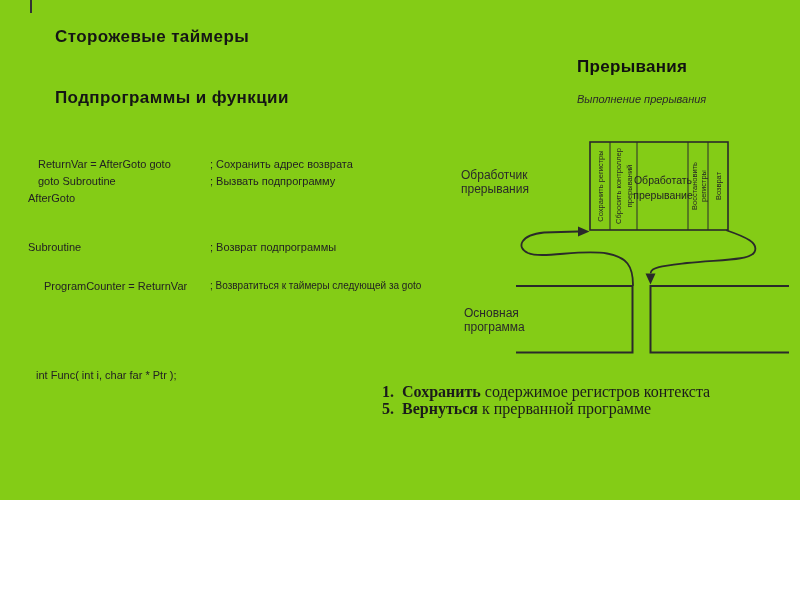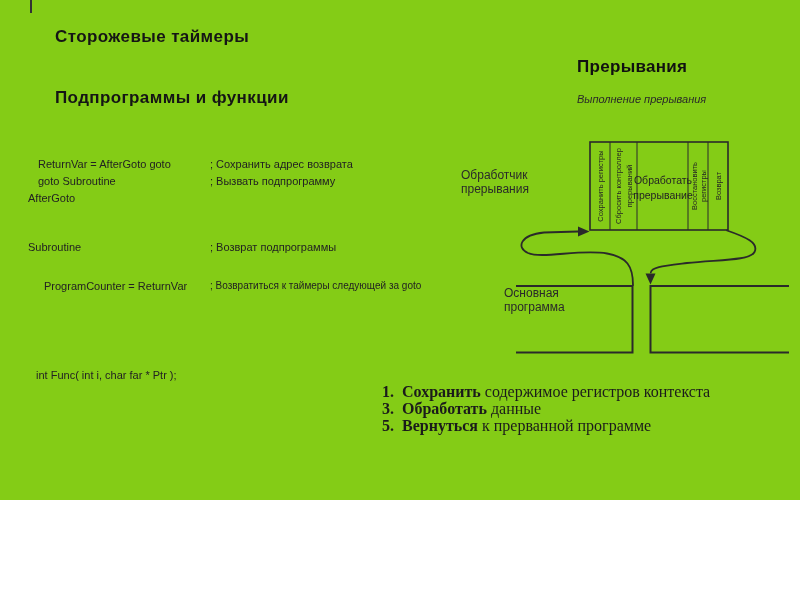--- a/index.html
+++ b/index.html
@@ -61,21 +61,21 @@
 
   <div class="abs int-title" style="left:577px; top:57px;">Прерывания</div>
 
   <div class="abs int-subtitle" style="left:577px; top:93px;">Выполнение прерывания</div>
 
   <div class="abs diagram-label" style="left:461px; top:168px;">
     <div>Обработчик</div>
     <div>прерывания</div>
   </div>
 
-  <div class="abs diagram-label" style="left:464px; top:286px;margin-left:40px;">
+  <div class="abs diagram-label" style="left:464px; top:306px;">
     <div>Основная</div>
     <div>программа</div>
   </div>
 
   <svg class="abs" style="left:440px; top:125px;" width="360" height="245" viewBox="440 125 360 245">
 
     <rect x="590" y="142" width="138" height="88" fill="none" stroke="#2a2a2a" stroke-width="1.6"></rect>
     <line x1="610" y1="142" x2="610" y2="230" stroke="#2a2a2a" stroke-width="1"></line>
     <line x1="637" y1="142" x2="637" y2="230" stroke="#2a2a2a" stroke-width="1"></line>
     <line x1="688" y1="142" x2="688" y2="230" stroke="#2a2a2a" stroke-width="1"></line>
@@ -98,20 +98,17 @@
 
     <path d="M 727 230.5 C 746 237 759 243 754.5 252 C 750 261 716 259.5 687 263 C 663 266 651.5 267 650.8 272.5" fill="none" stroke="#2a2a2a" stroke-width="1.8" stroke-linecap="round"></path>
     <path d="M 650.5 284.5 L 645.5 273.5 L 655.5 273.5 Z" fill="#2a2a2a"></path>
   </svg>
 
   <div class="abs steps">
     <div class="step">
       <span class="num">1.</span><span class="b">Сохранить</span><span> содержимое регистров контекста</span>
     </div>
     <div class="step">
-      <span class="num">3.</span><span class="b">Обработать</span><span> данные</span>
-    </div>
-    <div class="step">
       <span class="num">5.</span><span class="b">Вернуться</span><span> к прерванной программе</span>
     </div>
   </div>
 
 </div>
 
 </body></html>

